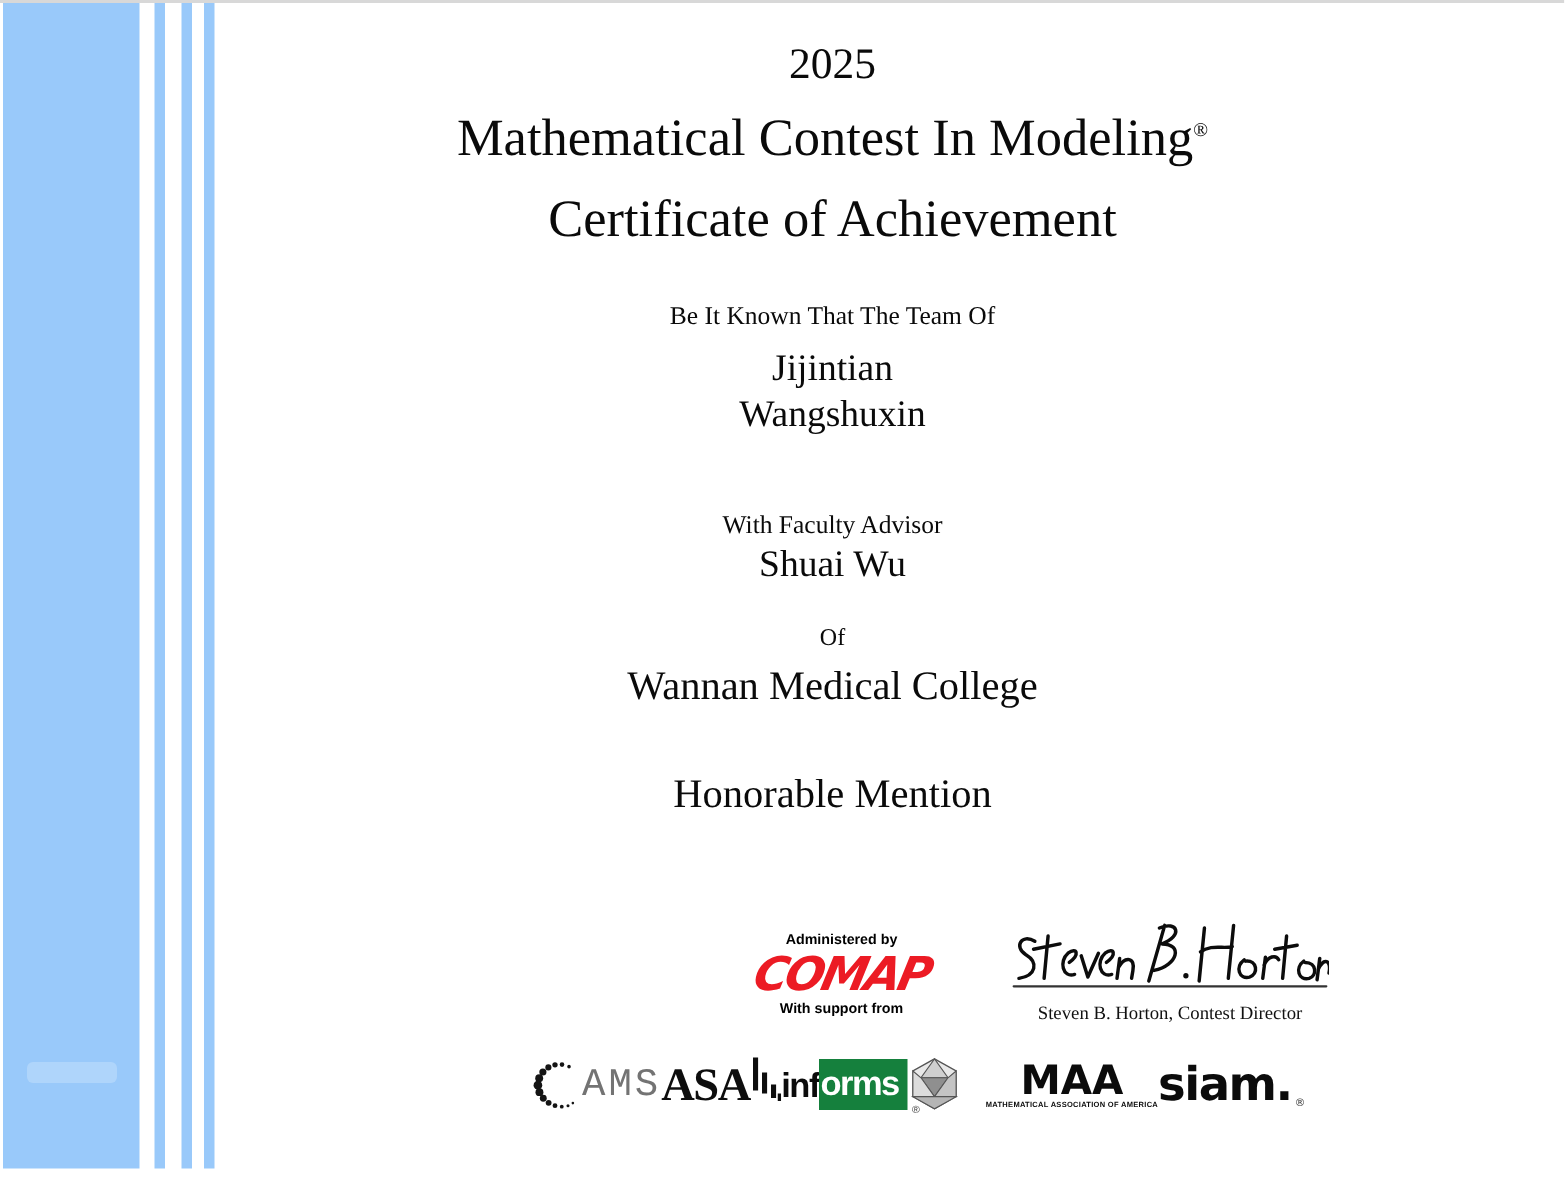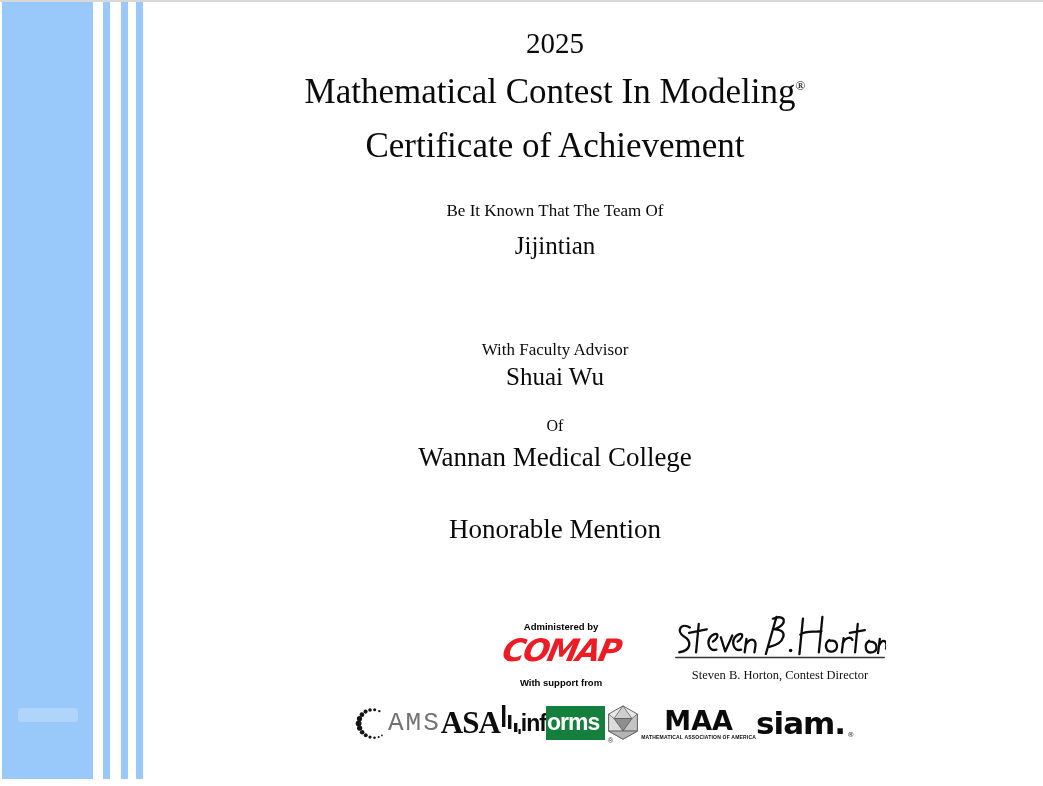--- a/index.html
+++ b/index.html
@@ -45,36 +45,36 @@
   .sig-caption { font-size:12.5px; margin-top:2px; color:#111; }
 
   .comap-block { position:absolute; left:503px; top:621px; width:116px; text-align:center;
                  font-family:"Liberation Sans", sans-serif; }
   .small-bold { font-size:9.5px; font-weight:bold; color:#000; }
   .comap-logo {
     font-family:"DejaVu Sans", sans-serif; font-style:italic; font-weight:bold;
     font-size:31px; color:#ec1b24; letter-spacing:-2px;
     transform:skewX(-12deg); display:inline-block; margin:2px 0 0 0; line-height:1.05;
   }
-  .support-label { margin-top:10px; }
+  .support-label { }
 
   
   .sponsor-row {
     position:absolute; left:353px; top:700px; width:452px; height:46px;
     display:flex; align-items:center; justify-content:space-between;
   }
   .sponsor { display:flex; align-items:center; }
   .ams-text { font-family:Liberation Mono, monospace; font-size:26px; letter-spacing:2px; color:#737373; margin-left:1px; }
   .asa-text { font-family:"Liberation Serif", serif; font-size:31px; font-weight:bold; letter-spacing:-1px; color:#0d0d0d; }
   .asa-bars { margin-left:1px; margin-top:-6px; }
   .informs { font-family:Liberation Sans, sans-serif; font-weight:800; font-size:23px; letter-spacing:-1px; position:relative; }
   .informs .inf { color:#0b0b0b; }
   .informs .box { background:#15803d; color:#fff; padding:3px 6px 4px 1px; }
   .informs .reg { position:absolute; right:-7px; bottom:-4px; font-size:7px; color:#333; font-weight:normal; }
-  .maa { gap:0; }
+  .maa { gap:16px; }
   .maa-textcol { display:flex; flex-direction:column; align-items:center; line-height:1; }
   .maa-text { font-family:"DejaVu Sans", sans-serif; font-weight:800; font-size:27px; color:#0b0b0b; letter-spacing:0; }
   .maa-sub  { font-family:"Liberation Sans", sans-serif; font-weight:bold; font-size:5px; color:#0b0b0b;
               letter-spacing:0.2px; margin-top:1px; white-space:nowrap; }
   .siam { font-family:"DejaVu Sans", sans-serif; font-weight:800; font-size:31px; letter-spacing:-1px; color:#0b0b0b; position:relative; }
   .siam .reg { position:absolute; right:-8px; bottom:2px; font-size:7px; font-weight:normal; color:#333; }
 </style>
 </head>
 <body>
 
@@ -86,20 +86,21 @@
   <div class="blue-band band-s2"></div>
   <div class="blue-band band-s3"></div>
   <div class="watermark-smudge"></div>
 
   <div class="cline year">2025</div>
   <div class="cline title"><span>Mathematical Contest In Modeling</span><sup>®</sup></div>
   <div class="cline subtitle">Certificate of Achievement</div>
 
   <div class="cline team-intro">Be It Known That The Team Of</div>
   <div class="cline member-0">Jijintian</div>
+  <div class="cline member-1">Wangshuxin</div>
 
   <div class="cline adv-intro">With Faculty Advisor</div>
   <div class="cline adv-name">Shuai Wu</div>
   <div class="cline of-label">Of</div>
   <div class="cline institution">Wannan Medical College</div>
   <div class="cline designation">Honorable Mention</div>
 
 
   <div class="comap-block">
     <div class="small-bold">Administered by</div>

